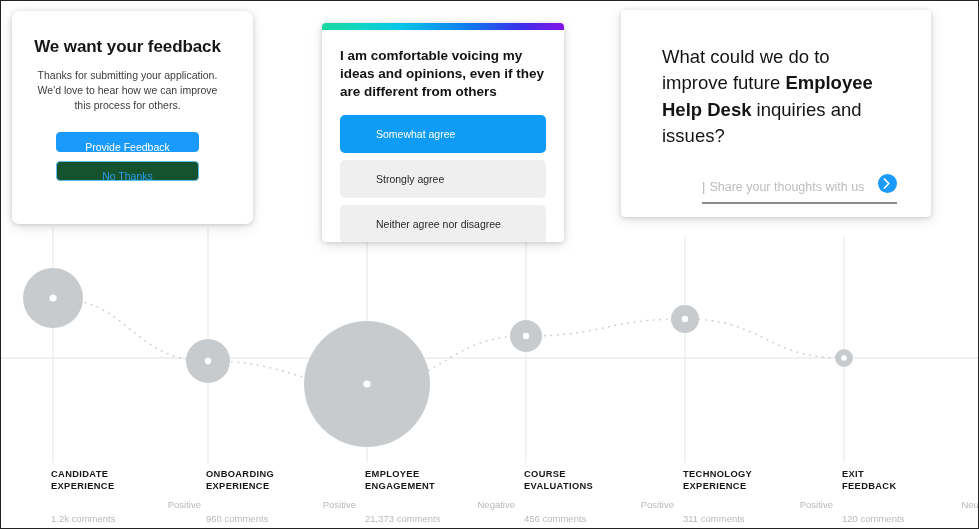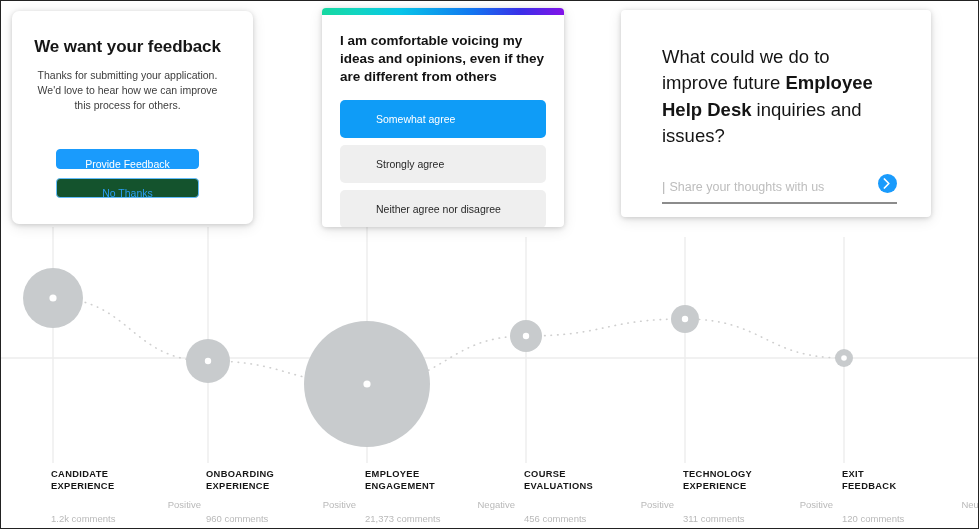--- a/index.html
+++ b/index.html
@@ -29,33 +29,33 @@
 
   
   #card-feedback{
     left:11px;top:10px;width:241px;height:213px;border-radius:7px;
     padding:26px 21px 0 11px;text-align:center;
   }
   #card-feedback .c-title{
     font-size:17px;font-weight:bold;color:#161616;margin:0 0 11px 0;letter-spacing:-.1px;
   }
   #card-feedback .c-body{
-    font-size:10.5px;color:#3d3d3d;line-height:1.42;margin:0 6px 36px 6px;
+    font-size:10.5px;color:#3d3d3d;line-height:1.42;margin:0 6px 19px 6px;
   }
   .btn{
     display:block;width:143px;margin:0 auto 9px auto;
     height:20px;line-height:28px;border-radius:4px;
     font-size:10.5px;text-align:center;box-sizing:border-box;cursor:pointer;
   }
   .btn-primary{background:#1a9bfc;color:#fff;border:1px solid #1a9bfc;}
   .btn-outline{background:#14532d;color:#2a9df4;border:1px solid #62bdfb;}
 
   
   #card-survey{
-    left:321px;top:7px;width:242px;height:219px;border-radius:4px;
+    left:321px;top:22px;width:242px;height:219px;border-radius:4px;
     overflow:hidden;
   }
   #gradient-bar{
     height:7px;width:100%;
     background:linear-gradient(90deg,#16d8a0 0%,#12d5c0 14%,#08c6e8 32%,#1276f0 62%,#3a2fe8 82%,#8312e8 100%);
   }
   #card-survey .inner{padding:17px 18px 0 18px;}
   #card-survey .q-title{
     font-size:13.5px;font-weight:bold;color:#131313;line-height:1.33;margin:0 0 14px 0;
   }
@@ -68,21 +68,21 @@
 
   
   #card-open{
     left:620px;top:9px;width:310px;height:207px;border-radius:4px;
     padding:34px 34px 0 41px;box-sizing:border-box;
   }
   #card-open .q-title{
     font-size:18.5px;color:#141414;line-height:1.42;margin:0 0 28px 0;font-weight:normal;
   }
   #card-open .q-title b{font-weight:bold;}
-  .field{position:relative;border-bottom:2px solid #8c8c8c;padding-bottom:7px;}
+  .field{position:relative;border-bottom:2px solid #8c8c8c;padding-bottom:7px;margin-left:40px;}
   .field .caret{color:#b4b4b4;font-size:13px;margin-right:4px;}
   .field .ph{color:#bdbdbd;font-size:12.5px;}
   .sendbtn{
     position:absolute;right:0;bottom:9px;width:19px;height:19px;border-radius:50%;
     background:#1a9bfc;cursor:pointer;
   }
   .sendbtn svg{position:absolute;left:5px;top:4px;}
 
   
   .axlabel{position:absolute;width:150px;}

